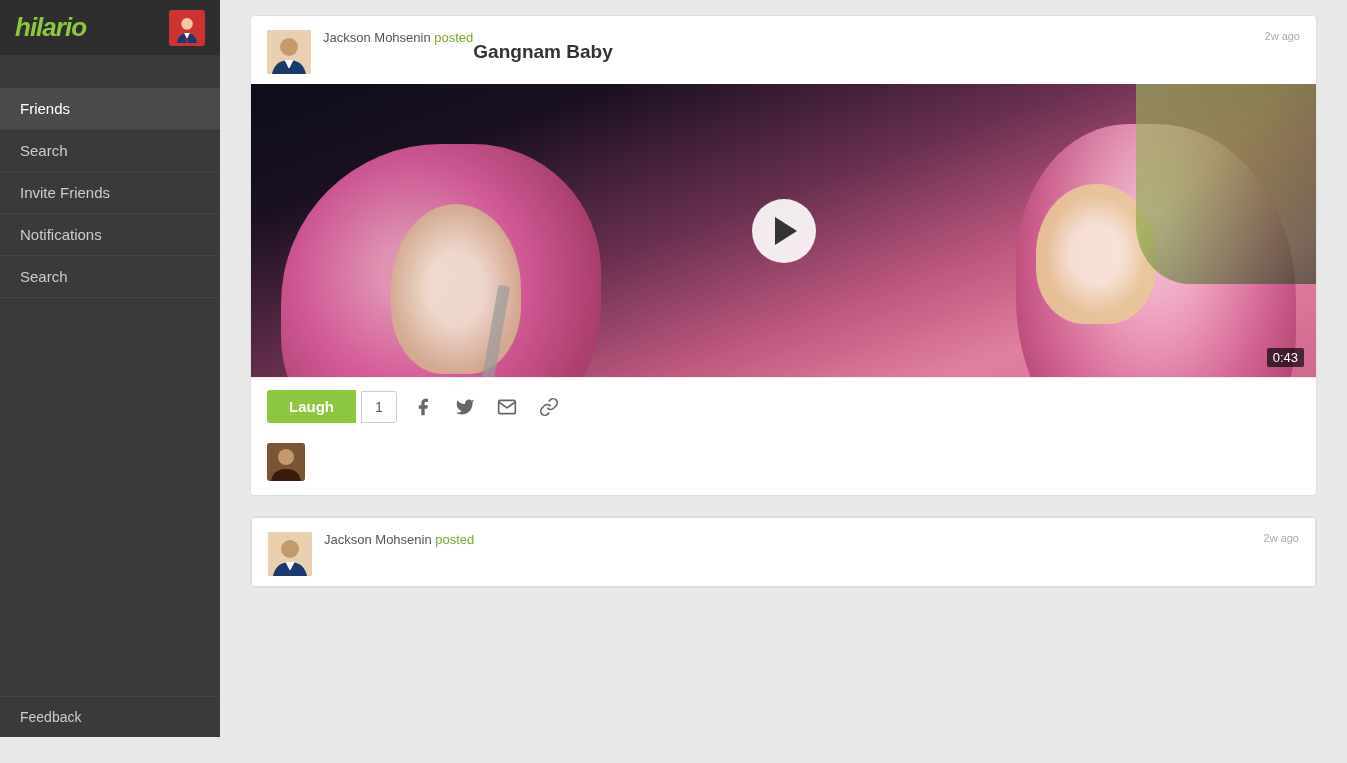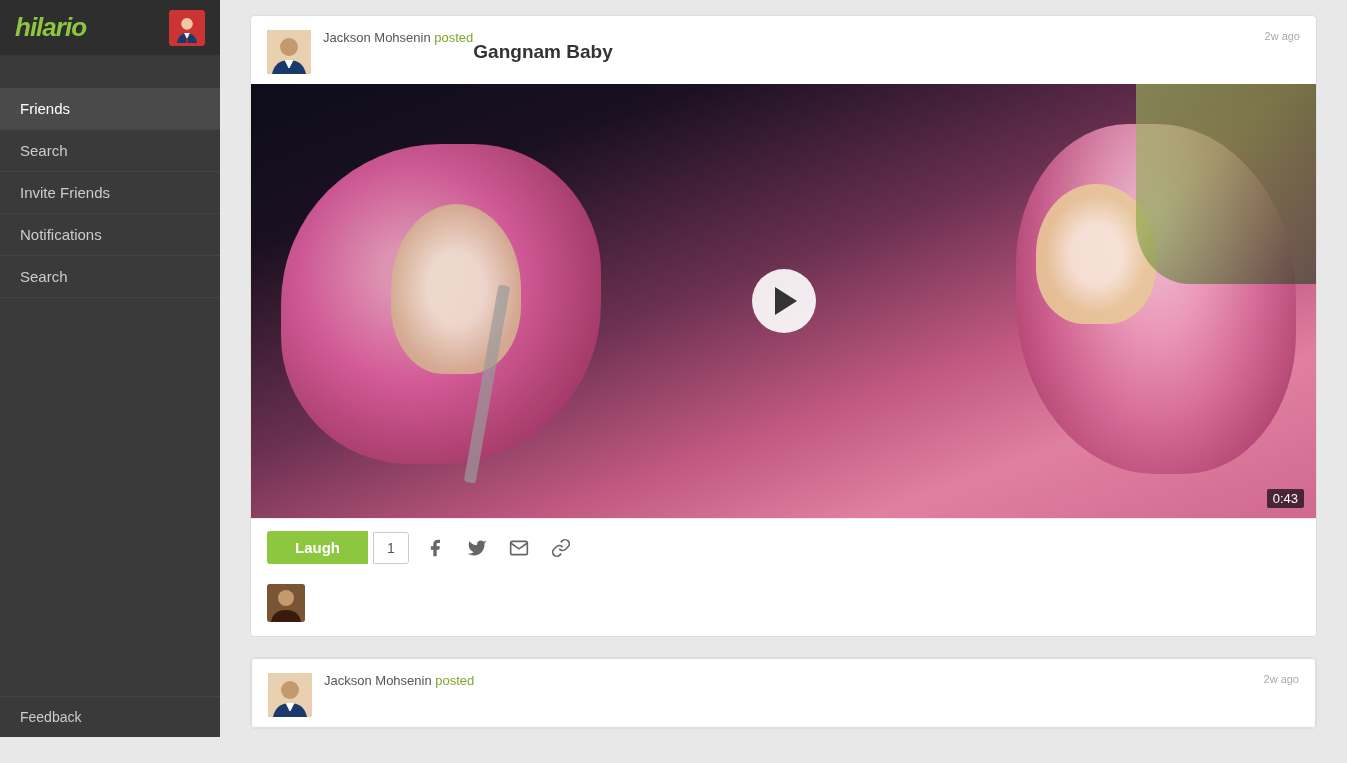--- a/index.html
+++ b/index.html
@@ -111,21 +111,21 @@
       width: 100%;
       position: relative;
       background: #222;
       cursor: pointer;
       overflow: hidden;
     }
     
     .video-scene {
       position: relative;
       width: 100%;
-      height: 434px;
+      height: 293px;
       background: linear-gradient(to bottom, #1a1a2a 0%, #3a2040 40%, #c05080 60%, #d06090 100%);
       overflow: hidden;
     }
     .play-button {
       position: absolute;
       top: 50%;
       left: 50%;
       transform: translate(-50%, -50%);
       width: 64px;
       height: 64px;
@@ -164,21 +164,21 @@
       display: flex;
       align-items: center;
       gap: 6px;
       border-top: 1px solid #eee;
     }
     .btn-laugh {
       background: #8dc63f;
       color: #fff;
       font-size: 15px;
       font-weight: bold;
-      padding: 8px 28px;
+      padding: 8px 22px;
       border: none;
       border-radius: 3px 0 0 3px;
       cursor: pointer;
     }
     .btn-count {
       background: #fff;
       border: 1px solid #ccc;
       color: #555;
       font-size: 14px;
       padding: 7px 13px;

